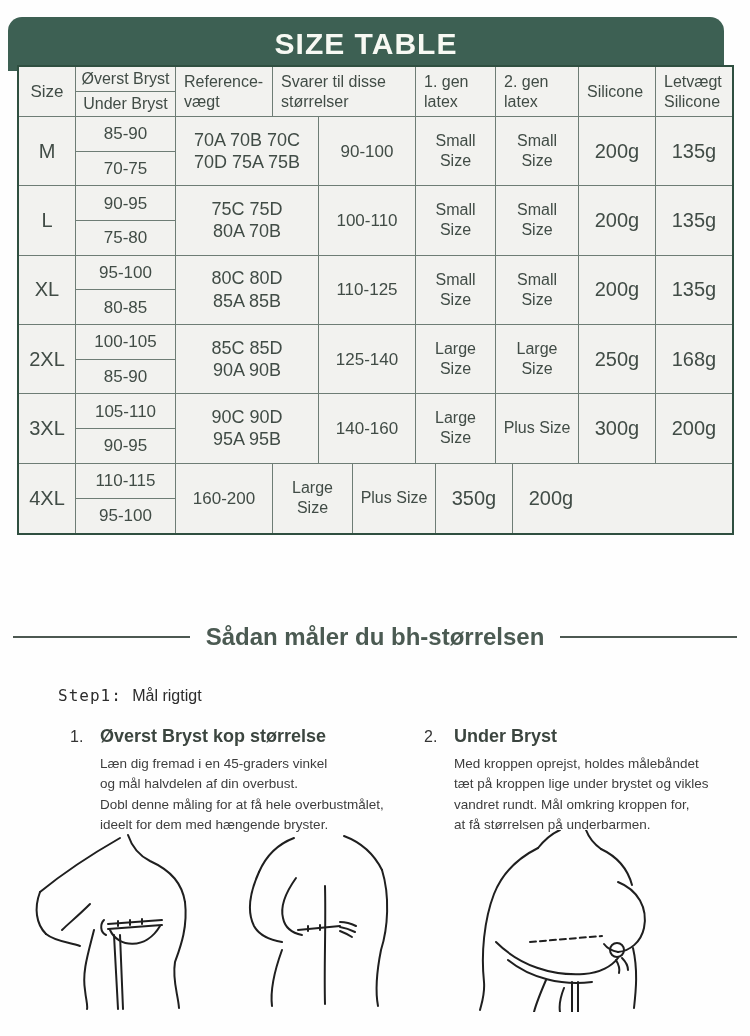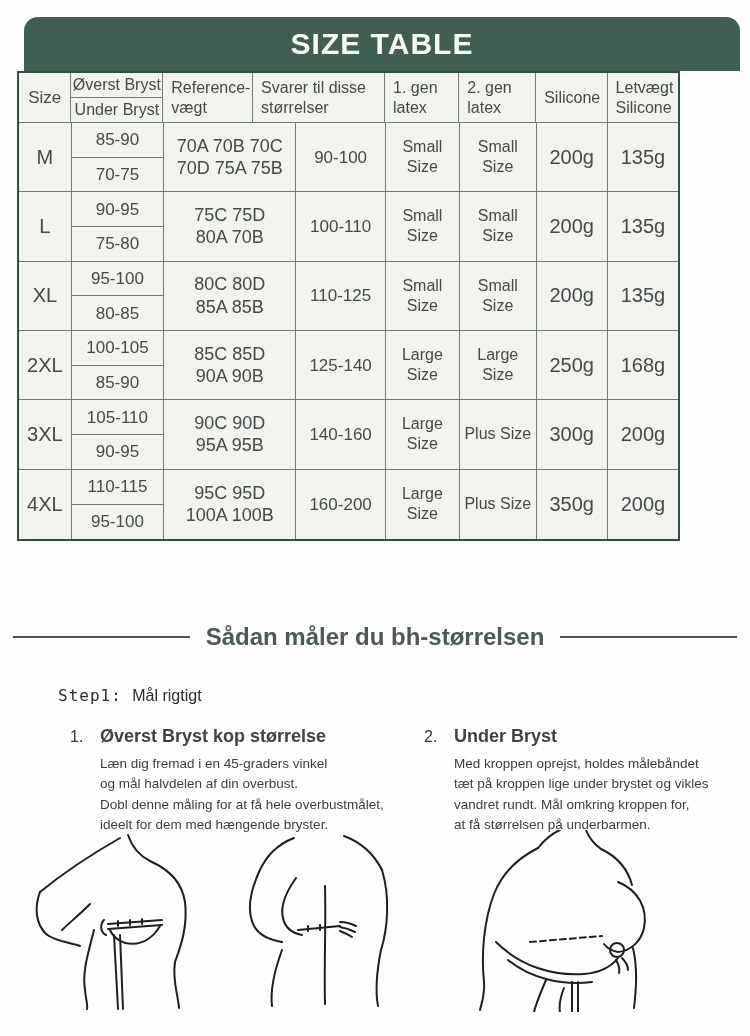--- a/index.html
+++ b/index.html
@@ -9,27 +9,27 @@
     --cell:#f2f2ef;
     --ink:#414c46;
     --dark:#333333;
   }
   *{margin:0;padding:0;box-sizing:border-box;}
   html,body{background:#ffffff;}
   body{font-family:"Liberation Sans", sans-serif;color:var(--dark);}
   .page{position:relative;width:750px;height:1036px;background:#fefefe;overflow:hidden;}
 
   
-  .banner{position:absolute;left:24px;top:17px;width:716px;height:54px;
+  .banner{position:absolute;left:8px;top:17px;width:716px;height:54px;
     background:var(--green);border-radius:14px 14px 0 0;
     display:flex;align-items:center;justify-content:center;}
   .banner-title{color:#f7f9f3;font-size:30px;font-weight:bold;letter-spacing:1px;}
 
   
-  .size-table{position:absolute;left:17px;top:71px;width:663px;height:470px;
+  .size-table{position:absolute;left:17px;top:65px;width:717px;height:470px;
     border:2px solid var(--outer);background:var(--cell);display:flex;flex-direction:column;}
   .t-row{display:flex;flex:1;min-height:0;}
   .t-row.header{flex:none;height:50px;}
   .cell{border-right:1px solid var(--inner);border-bottom:1px solid var(--inner);
     display:flex;align-items:center;justify-content:center;text-align:center;
     color:var(--ink);background:var(--cell);line-height:1.25;}
   .cell.last{border-right:none;}
   .t-row.bottom .cell{border-bottom:none;}
   .w1{width:57px;} .w2{width:100px;} .w3{width:143px;} .w4{width:97px;}
   .w5{width:80px;} .w6{width:83px;} .w7{width:77px;} .w8{width:76px;}
@@ -183,22 +183,20 @@
       <div class="cell w7 fs-g">300g</div>
       <div class="cell w8 fs-g last">200g</div>
     </div>
 
     <div class="t-row bottom">
       <div class="cell w1 fs-size">4XL</div>
       <div class="cell w2 split fs-range">
         <div class="half top">110-115</div>
         <div class="half">95-100</div>
       </div>
-      <div class="cell w3 fs-cup pre">95C 95D
-100A 100B</div>
       <div class="cell w4 fs-ref">160-200</div>
       <div class="cell w5 fs-gen pre">Large
 Size</div>
       <div class="cell w6 fs-gen pre">Plus Size</div>
       <div class="cell w7 fs-g">350g</div>
       <div class="cell w8 fs-g last">200g</div>
     </div>
   </div>
 
   <div class="divider">

